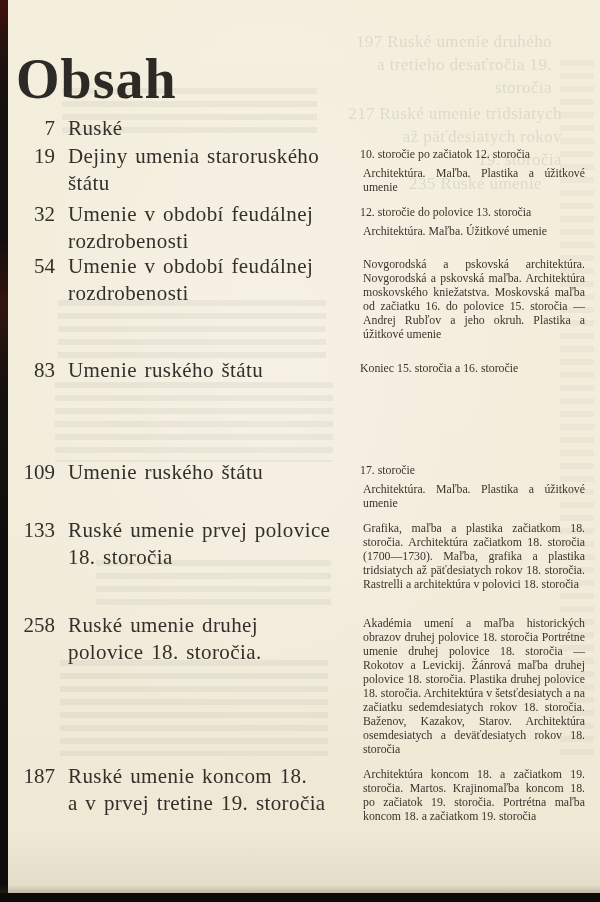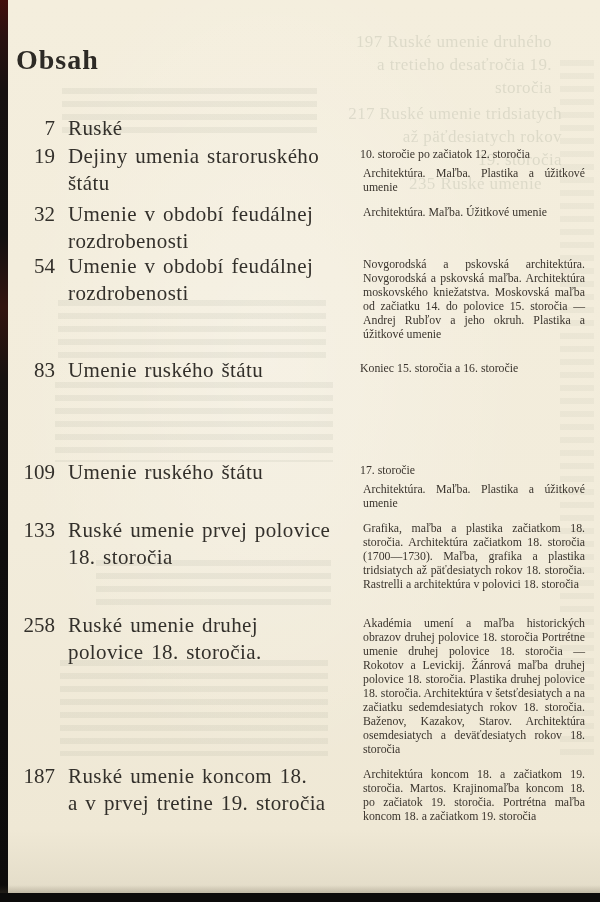--- a/index.html
+++ b/index.html
@@ -24,21 +24,21 @@
   
   .bottom-bar{
     position:absolute;left:0;bottom:0;width:600px;height:9px;background:#0c0b0a;
   }
   .bottom-shadow{
     position:absolute;left:0;bottom:9px;width:600px;height:8px;
     background:linear-gradient(180deg,rgba(90,80,60,0) 0%,rgba(90,80,60,0.25) 100%);
   }
   .page-title{
     position:absolute;left:16px;top:18px;
-    font-size:28px;line-height:46px;color:#2d2a25;letter-spacing:1px;
+    font-size:56px;line-height:46px;color:#2d2a25;letter-spacing:1px;
   }
   .entry{position:absolute;left:0;width:600px;}
   .entry .num{
     position:absolute;left:0;top:0;width:55px;text-align:right;
     font-size:21px;line-height:27px;color:#33302b;
   }
   .entry .title{
     position:absolute;left:68px;top:0;width:272px;
     font-size:21px;line-height:27px;color:#33302b;
     letter-spacing:0.4px;word-spacing:2px;white-space:pre-line;
@@ -101,30 +101,31 @@
       <div class="period">10. storočie po začiatok 12. storočia</div>
       <div class="topics">Architektúra. Maľba. Plastika a úžitkové umenie</div>
     </div>
   </div>
 
   <div class="entry" style="top:201px;">
     <span class="num">32</span>
     <span class="title">Umenie v období feudálnej
 rozdrobenosti</span>
     <div class="desc">
+      <div class="period">12. storočie do polovice 13. storočia</div>
       <div class="topics">Architektúra. Maľba. Úžitkové umenie</div>
     </div>
   </div>
 
   <div class="entry" style="top:253px;">
     <span class="num">54</span>
     <span class="title">Umenie v období feudálnej
 rozdrobenosti</span>
     <div class="desc">
-      <div class="topics">Novgorodská a pskovská architektúra. Novgorodská a pskovská maľba. Architektúra moskovského kniežatstva. Moskovská maľba od začiatku 14. do polovice 15. storočia — Andrej Rubľov a jeho okruh. Plastika a úžitkové umenie</div>
+      <div class="topics">Novgorodská a pskovská architektúra. Novgorodská a pskovská maľba. Architektúra moskovského kniežatstva. Moskovská maľba od začiatku 16. do polovice 15. storočia — Andrej Rubľov a jeho okruh. Plastika a úžitkové umenie</div>
     </div>
   </div>
 
   <div class="entry" style="top:357px;">
     <span class="num">83</span>
     <span class="title">Umenie ruského štátu</span>
     <div class="desc">
       <div class="period">Koniec 15. storočia a 16. storočie</div>
     </div>
   </div>

